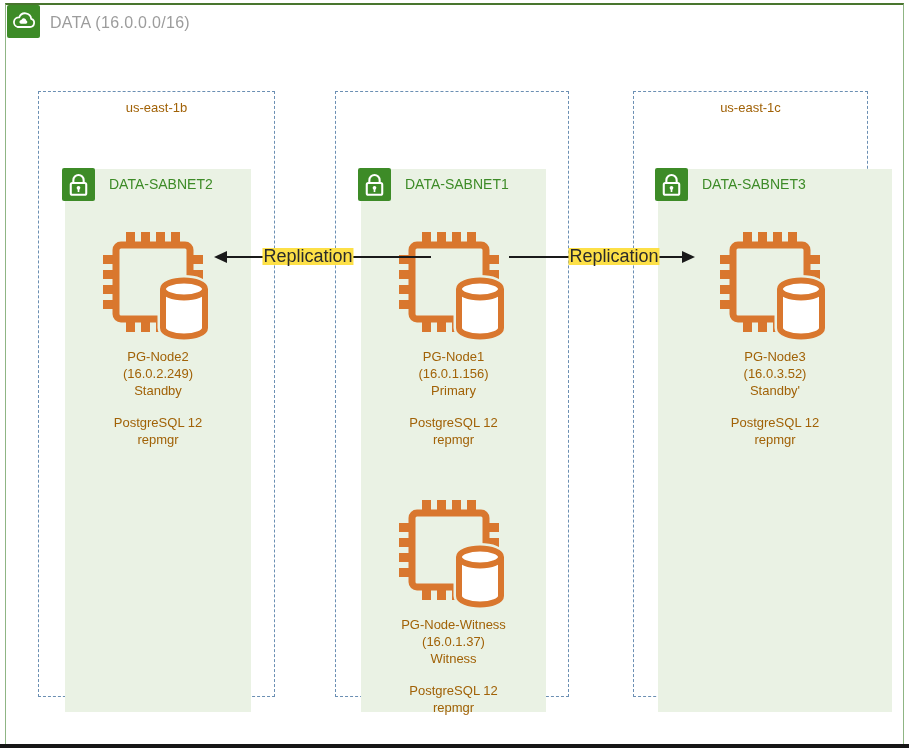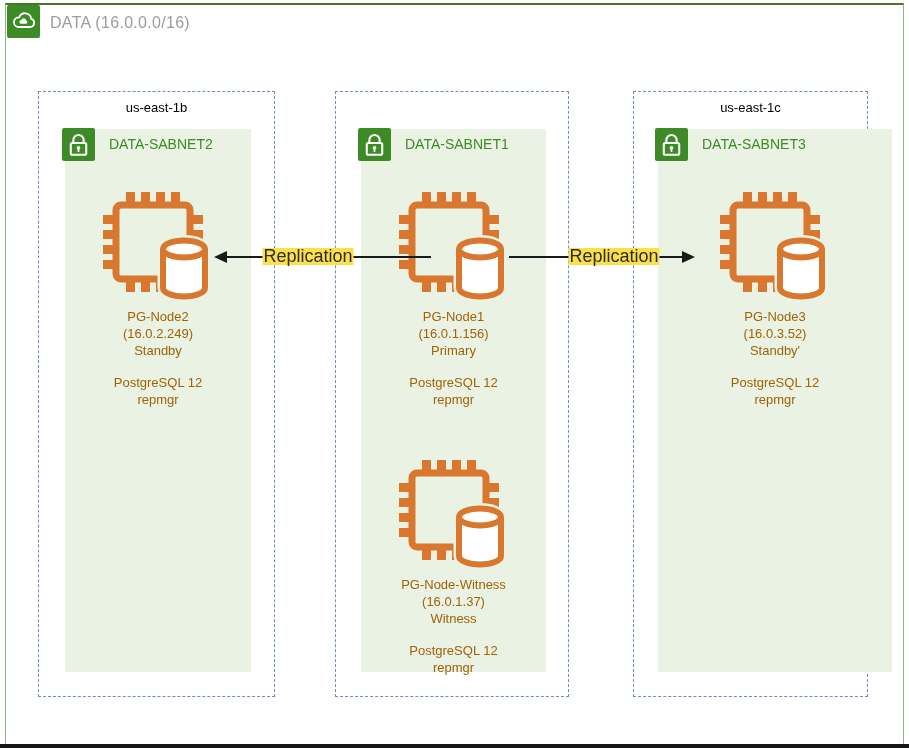--- a/index.html
+++ b/index.html
@@ -10,23 +10,23 @@
   .bottom-strip{position:absolute;left:0;bottom:0;width:909px;height:4px;background:#161616;}
 
   .vpc-icon{position:absolute;left:1px;top:0px;width:33px;height:33px;background:#3d8b27;border-radius:2px;}
   .vpc-icon svg{display:block;width:33px;height:33px;}
   .vpc-label{position:absolute;left:44px;top:9px;font-size:16px;color:#9c9c9c;letter-spacing:.3px;}
 
   .zone{position:absolute;border:1px dashed #6b8fb3;background:transparent;}
   .zone-1b{left:32px;top:86px;width:235px;height:604px;}
   .zone-1a{left:329px;top:86px;width:232px;height:604px;}
   .zone-1c{left:627px;top:86px;width:233px;height:604px;}
-  .zone-label{position:absolute;left:0;right:0;top:8px;text-align:center;font-size:13px;color:#000000;}
+  .zone-label{position:absolute;left:0;right:0;top:8px;text-align:center;font-size:13px;color:#a16207;}
 
-  .subnet{position:absolute;background:#eaf2e4;}
+  .subnet{position:absolute;background:#eaf2e4;margin-top:40px;}
   .subnet-1b{left:26px;top:37px;width:186px;height:543px;}
   .subnet-1a{left:25px;top:37px;width:185px;height:543px;}
   .subnet-1c{left:24px;top:37px;width:188px;height:543px;padding-left:46px;}
 
   .lock-icon{position:absolute;left:-3px;top:-1px;width:33px;height:33px;}
   .lock-icon svg{display:block;width:33px;height:33px;}
   .subnet-label{position:absolute;left:44px;top:7px;font-size:14px;color:#3d8b27;}
 
   .node{position:absolute;left:0;right:0;display:flex;flex-direction:column;align-items:center;}
   .node-main{top:62px;}

